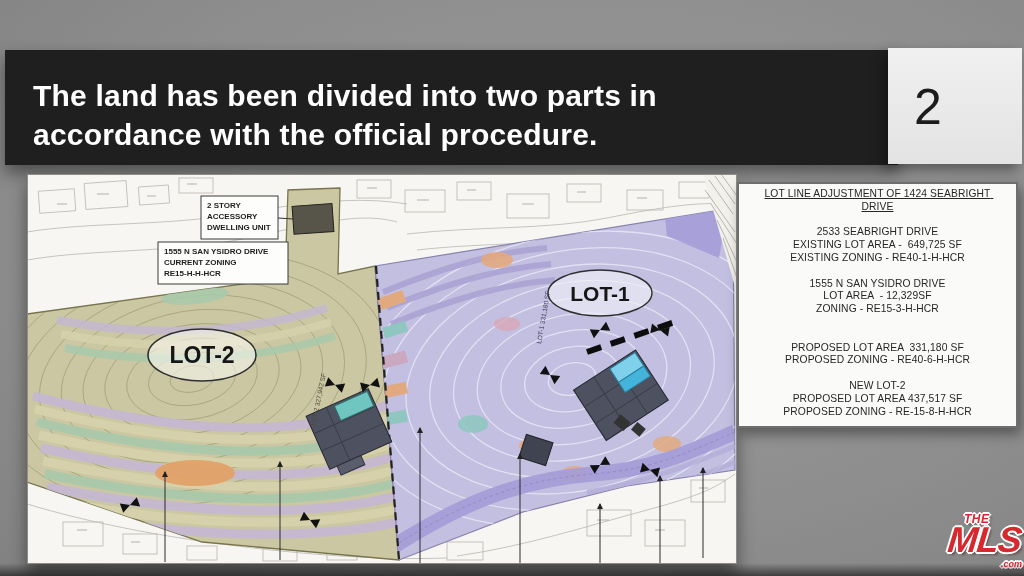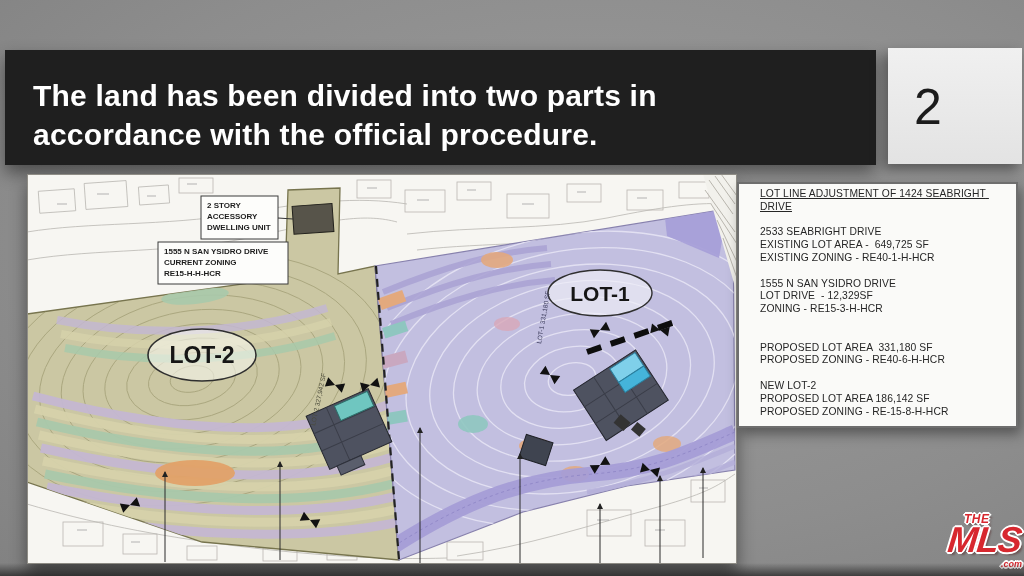--- a/index.html
+++ b/index.html
@@ -5,41 +5,41 @@
   html,body{margin:0;padding:0;background:#555;}
   #stage{
     position:relative;width:1024px;height:576px;overflow:hidden;
     font-family:"Liberation Sans",sans-serif;
     background:radial-gradient(130% 130% at 58% 42%, #9c9c9c 0%, #8d8d8d 40%, #7d7d7d 72%, #696969 92%, #595959 100%);
   }
   .bottom-shade{position:absolute;left:0;right:0;bottom:0;height:13px;
     background:linear-gradient(180deg, rgba(0,0,0,0), rgba(0,0,0,.55));}
   
   .banner{position:absolute;left:5px;top:50px;width:871px;height:115px;background:#1f1f1f;
-    box-shadow:0 8px 16px rgba(0,0,0,.45);}
+    box-shadow:0 8px 16px rgba(0,0,0,.45);padding-left:22px;}
   .caption{position:absolute;left:28px;top:26px;color:#fff;font-size:30px;line-height:39px;
     font-weight:600;letter-spacing:.2px;}
   .page-box{position:absolute;left:888px;top:48px;width:134px;height:116px;
     background:linear-gradient(180deg,#f0f0f0,#e3e3e3);
     box-shadow:-4px 6px 12px rgba(0,0,0,.4);}
   .page-num{position:absolute;left:26px;top:0;height:116px;line-height:118px;
     font-size:50px;color:#1c1c1c;font-weight:400;}
   
   .map-wrap{position:absolute;left:27px;top:174px;width:710px;height:390px;background:#f7f6f2;
     box-shadow:0 10px 16px rgba(0,0,0,.45);}
   .map-wrap svg{display:block;}
   svg text{font-family:"Liberation Sans",sans-serif;}
   .co-text{font-size:8px;font-weight:bold;fill:#1d1d1d;}
   .lot-label{font-weight:bold;fill:#161616;}
   .survey{stroke:#b3b0ab;fill:none;stroke-width:.8;opacity:.9;}
   .tick{stroke:#9d9d9d;stroke-width:1.6;opacity:.5;fill:none;}
   
   .info-box{position:absolute;left:737px;top:182px;width:281px;height:246px;box-sizing:border-box;
     background:#fafaf8;border:2px solid #6e6e6e;box-shadow:3px 6px 12px rgba(0,0,0,.4);
-    padding:4px 21px;color:#262626;font-size:10.3px;line-height:12.8px;letter-spacing:.1px;}
+    padding:4px 21px;color:#262626;font-size:10.3px;line-height:12.8px;letter-spacing:.1px;text-align:center;}
   .info-title{text-decoration:underline;white-space:pre-wrap;min-height:12.8px;}
   .info-line{white-space:pre-wrap;min-height:12.8px;}
   
   .mls-logo{position:absolute;left:948px;top:512px;width:76px;height:60px;color:#d7282f;}
   .mls-logo span{position:absolute;font-style:italic;font-weight:bold;
     text-shadow:-2px 0 #fff,2px 0 #fff,0 -2px #fff,0 2px #fff,-1px -1px #fff,1px 1px #fff,-1px 1px #fff,1px -1px #fff,3px 3px 2px rgba(60,0,0,.35);}
   .mls-the{top:0;left:16px;font-size:12px;letter-spacing:.5px;}
   .mls-mls{top:7px;left:0;font-size:36px;letter-spacing:-1px;transform:skewX(-6deg);}
   .mls-com{bottom:3px;right:2px;font-size:9px;}
 </style>
@@ -256,29 +256,29 @@
   </div>
 
   <div class="info-box">
     <div class="info-title">LOT LINE ADJUSTMENT OF 1424 SEABRIGHT DRIVE</div>
     <div class="info-line"></div>
     <div class="info-line">2533 SEABRIGHT DRIVE</div>
     <div class="info-line">EXISTING LOT AREA -  649,725 SF</div>
     <div class="info-line">EXISTING ZONING - RE40-1-H-HCR</div>
     <div class="info-line"></div>
     <div class="info-line">1555 N SAN YSIDRO DRIVE</div>
-    <div class="info-line">LOT DRIVE  - 12,329SF</div>
+    <div class="info-line">LOT AREA  - 12,329SF</div>
     <div class="info-line">ZONING - RE15-3-H-HCR</div>
     <div class="info-line"></div>
     <div class="info-line"></div>
     <div class="info-line">PROPOSED LOT AREA  331,180 SF</div>
     <div class="info-line">PROPOSED ZONING - RE40-6-H-HCR</div>
     <div class="info-line"></div>
     <div class="info-line">NEW LOT-2</div>
-    <div class="info-line">PROPOSED LOT AREA 186,142 SF</div>
+    <div class="info-line">PROPOSED LOT AREA 437,517 SF</div>
     <div class="info-line">PROPOSED ZONING - RE-15-8-H-HCR</div>
   </div>
 
   <div class="mls-logo">
     <span class="mls-the">THE</span>
     <span class="mls-mls">MLS</span>
     <span class="mls-com">.com</span>
   </div>
 
   <div class="bottom-shade"></div>

